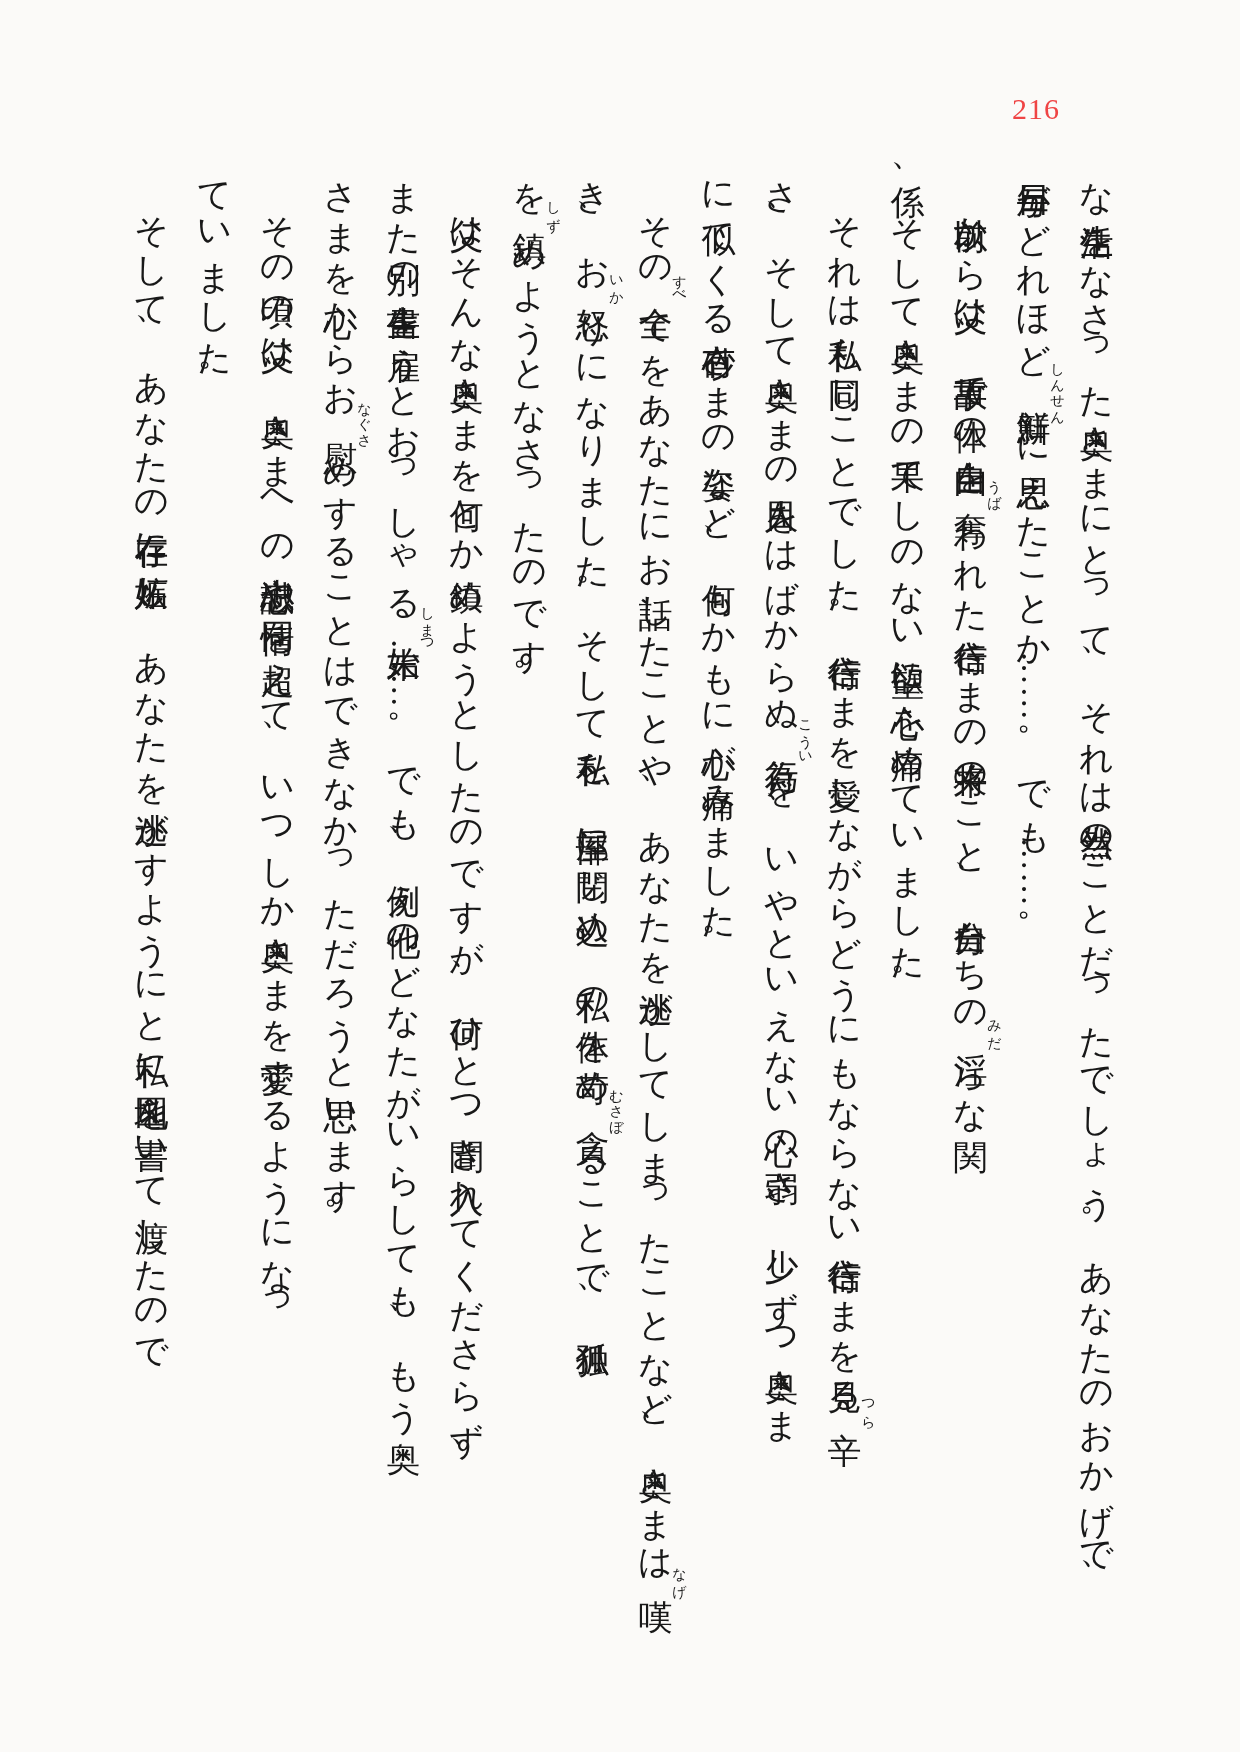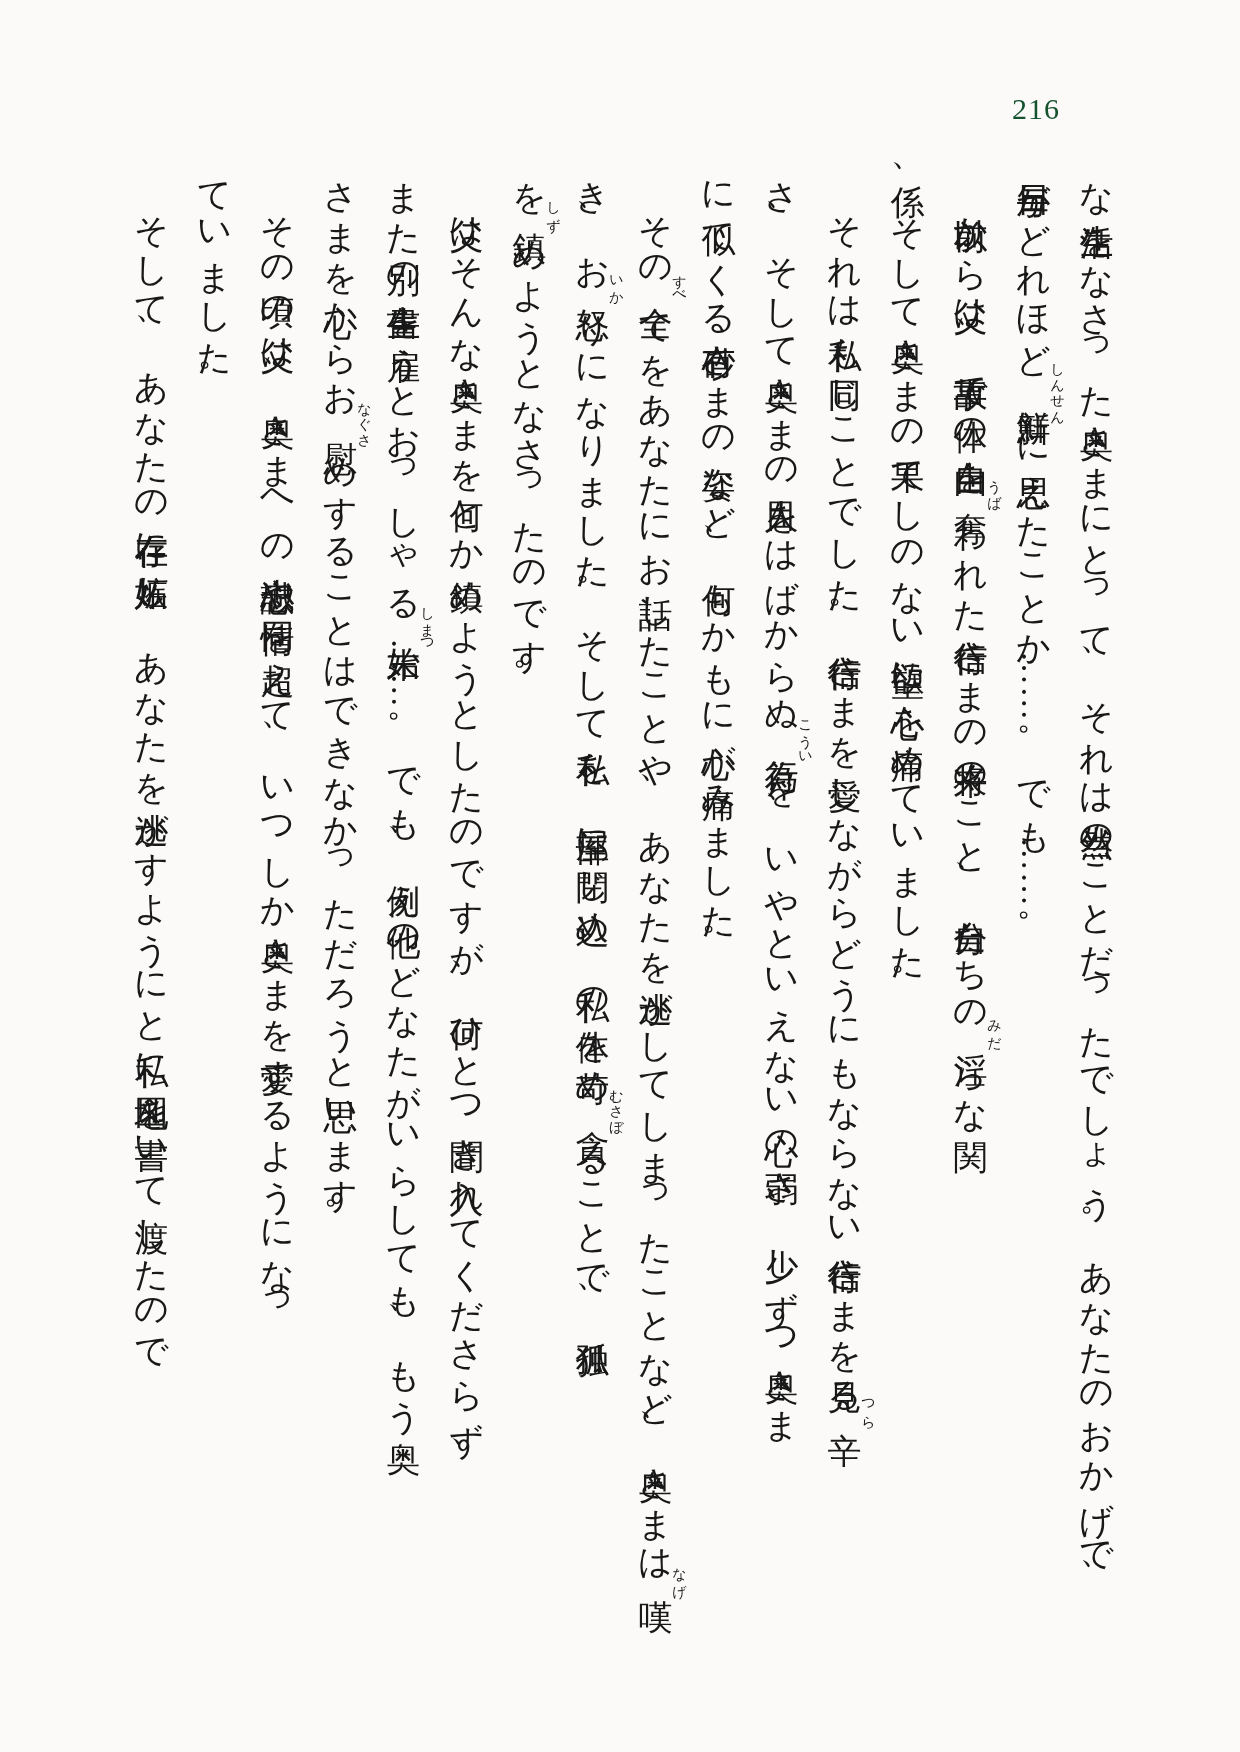--- a/index.html
+++ b/index.html
@@ -19,21 +19,21 @@
     height: 1752px;
     overflow: hidden;
     background: #fbfaf8;
   }
   .page-number {
     position: absolute;
     top: 92px;
     left: 1012px;
     font-size: 30px;
     letter-spacing: 1px;
-    color: #14532d;
+    color: #ef4444;
   }
   .text-block {
     position: absolute;
     top: 158px;
     right: 112px;
     height: 1416px;
     width: 1018px;
     writing-mode: vertical-rl;
     -webkit-writing-mode: vertical-rl;
     text-orientation: mixed;

